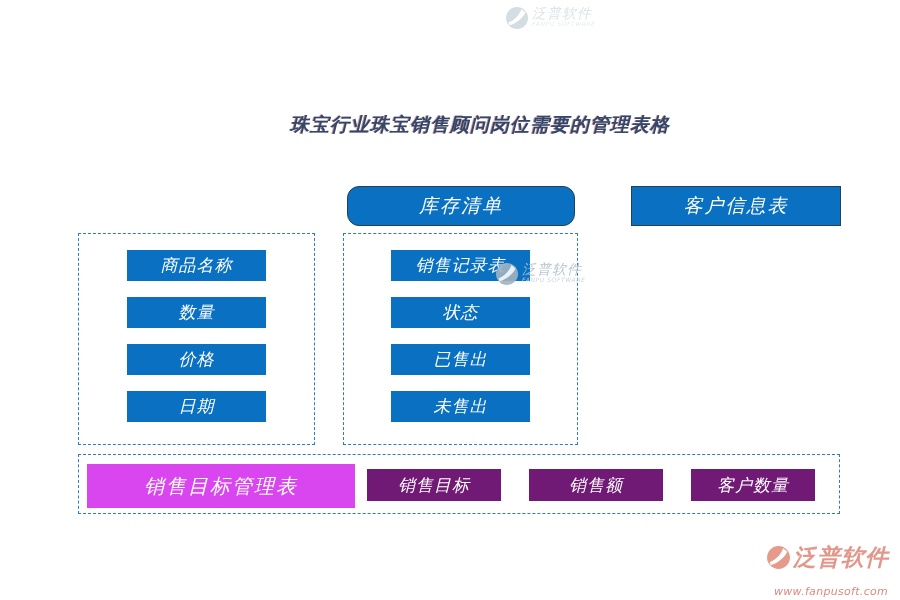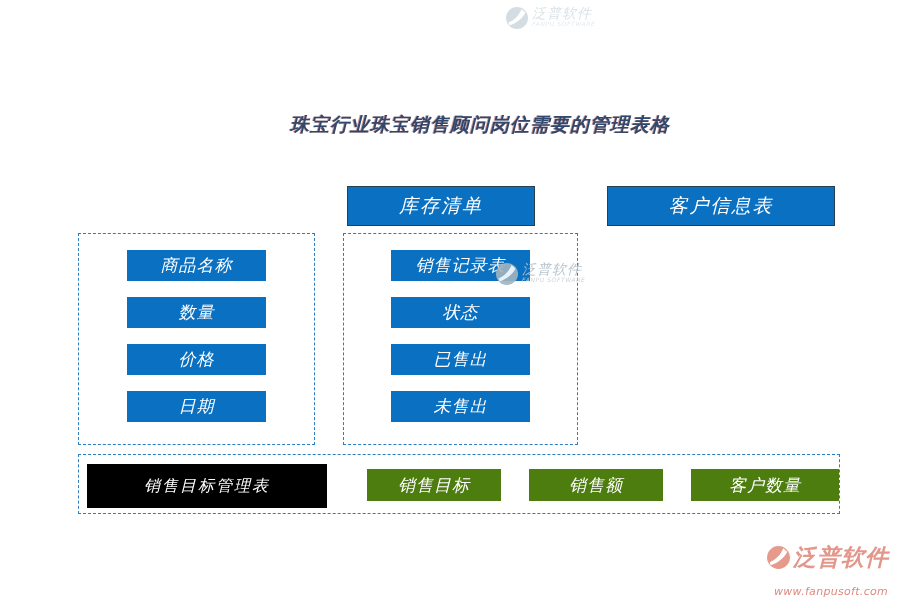--- a/index.html
+++ b/index.html
@@ -13,54 +13,54 @@
     font-size:19px;font-weight:bold;letter-spacing:1px;color:#31486e;
     text-shadow:-1px 0 0 rgba(175,62,50,0.5);
   }
   .col-header{
     position:absolute;height:40px;background:#0a71c2;color:#ffffff;
     border:1px solid #26404f;box-sizing:border-box;
     display:flex;align-items:center;justify-content:center;
     font-size:19px;letter-spacing:2px;
   }
   .col-header.h1{left:82px;top:186px;width:226px;}
-  .col-header.h2{left:347px;top:186px;width:188px;}
-  .col-header.h3{left:607px;top:186px;width:228px;}
+  .col-header.h2{left:347px;top:186px;width:228px;border-radius:12px;}
+  .col-header.h3{left:631px;top:186px;width:210px;}
   .dashed-box{
     position:absolute;top:233px;height:212px;box-sizing:border-box;
     border:1px dashed #2e7cc0;
     display:flex;flex-direction:column;align-items:center;
     justify-content:space-between;padding:16px 0 22px 0;
   }
   .dashed-box.b1{left:78px;width:237px;}
   .dashed-box.b2{left:343px;width:235px;}
   .dashed-box.b3{left:605px;width:235px;}
   .field-btn{
     background:#0a71c2;color:#ffffff;min-width:139px;height:31px;
     padding:0 12px;box-sizing:border-box;
     display:flex;align-items:center;justify-content:center;
     font-size:17px;letter-spacing:1px;white-space:nowrap;
   }
   .bottom-box{
     position:absolute;left:78px;top:454px;width:762px;height:60px;
     box-sizing:border-box;border:1px dashed #2e7cc0;
   }
   .bottom-header{
-    position:absolute;left:8px;top:9px;width:240px;height:44px;
-    background:#000000;color:#fff;display:flex;align-items:center;justify-content:center;
-    font-size:16px;letter-spacing:2px;
+    position:absolute;left:8px;top:9px;width:268px;height:44px;
+    background:#d946ef;color:#fff;display:flex;align-items:center;justify-content:center;
+    font-size:20px;letter-spacing:2px;
   }
   .bottom-btn{
-    position:absolute;top:14px;height:32px;background:#4d7c0f;color:#fff;
+    position:absolute;top:14px;height:32px;background:#701a75;color:#fff;
     display:flex;align-items:center;justify-content:center;
     font-size:17px;letter-spacing:1px;box-sizing:border-box;
   }
   .bottom-btn.s1{left:288px;width:134px;}
   .bottom-btn.s2{left:450px;width:134px;}
-  .bottom-btn.s3{left:612px;width:148px;}
+  .bottom-btn.s3{left:612px;width:124px;}
   .wm{position:absolute;display:flex;align-items:flex-start;gap:3px;pointer-events:none;}
   .wm-center{left:495px;top:262px;opacity:0.9;}
   .wm-top{left:505px;top:6px;opacity:0.45;}
   .wm-texts{display:flex;flex-direction:column;line-height:1.05;}
   .wm-brand{font-size:14px;color:#aebdc8;letter-spacing:1px;}
   .wm-sub{font-size:6px;color:#c6d1d9;letter-spacing:0.6px;}
   .wm-icon{width:24px;height:24px;color:#a2b4c0;}
   .footer-brand{
     position:absolute;left:766px;top:542px;width:130px;pointer-events:none;
   }

